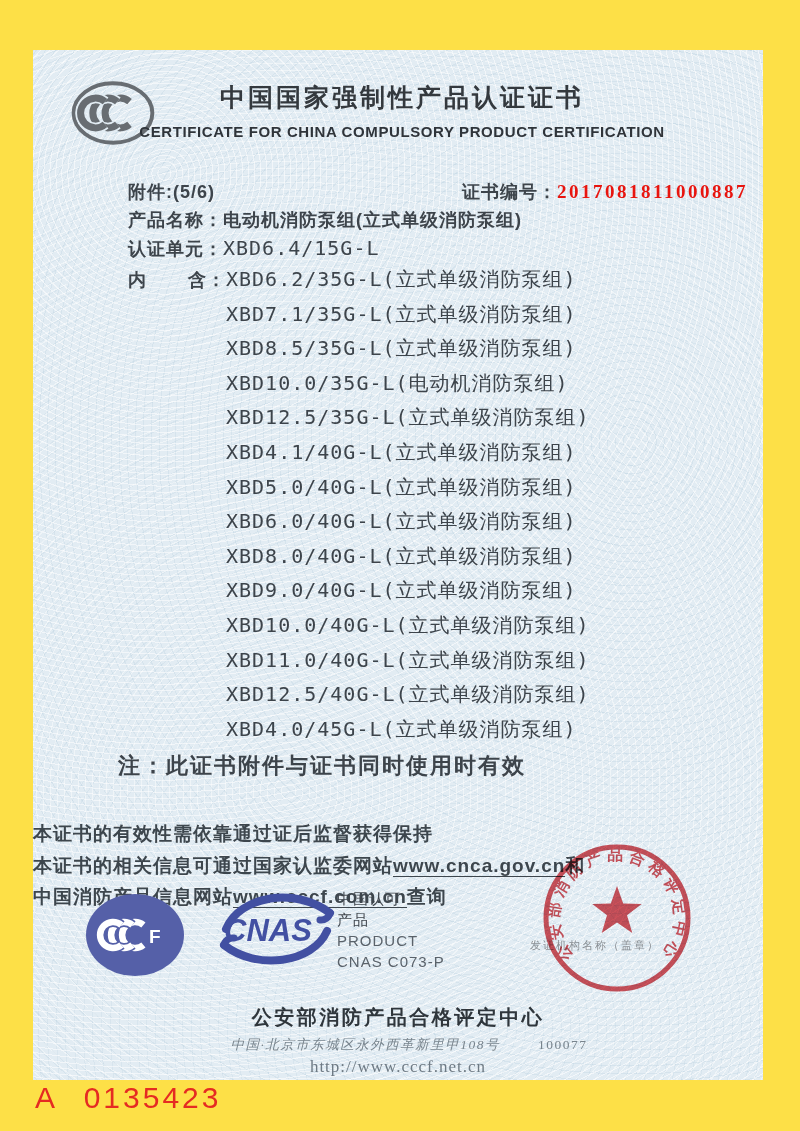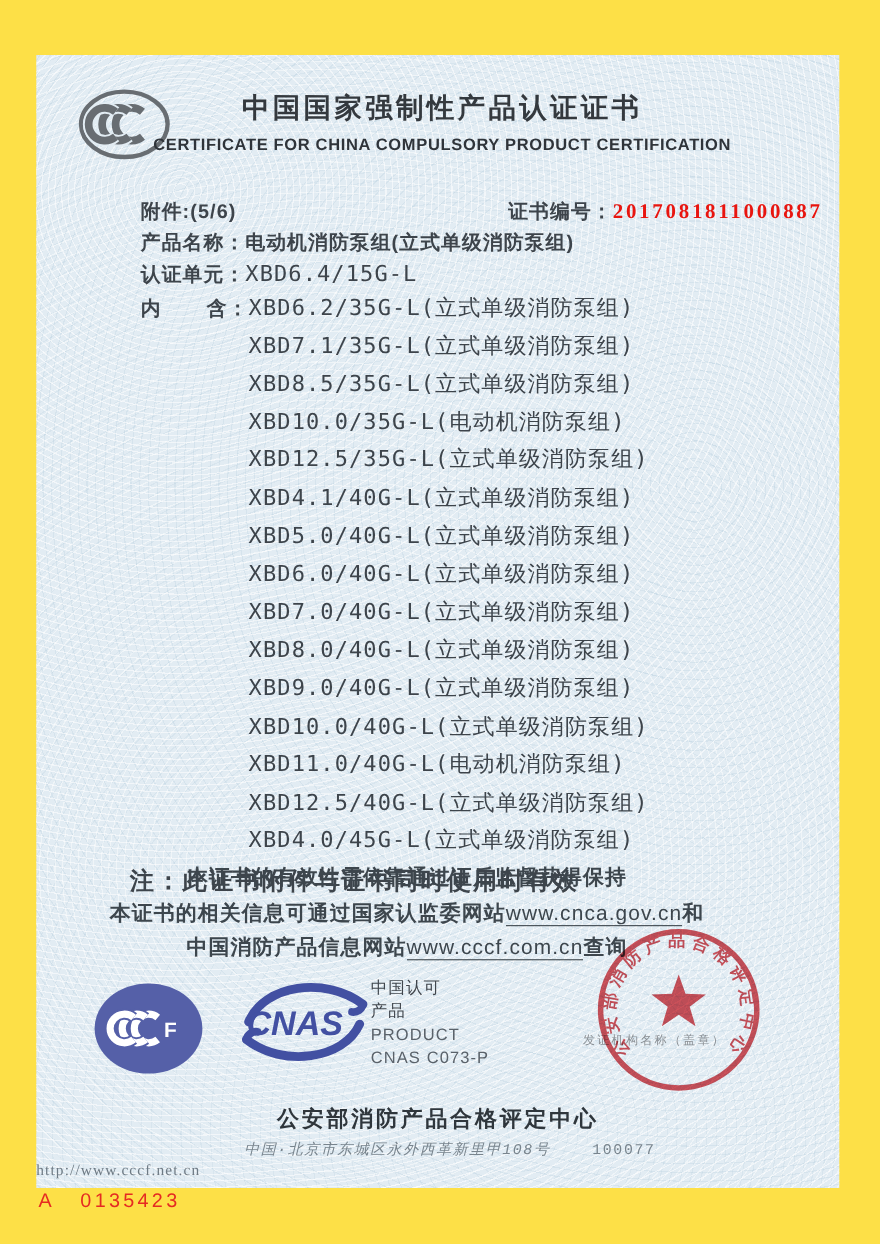--- a/index.html
+++ b/index.html
@@ -24,39 +24,39 @@
   .content{position:absolute;left:95px;top:128px;width:615px;}
   .row{font-size:18px;font-weight:600;letter-spacing:1px;height:28px;line-height:28px;white-space:nowrap;color:#3d444b;}
   .meta-row{position:relative;}
   .certno-label{position:absolute;left:334px;top:0;}
   .certno-value{font-family:"Liberation Serif",serif;font-weight:bold;font-size:19px;letter-spacing:2.5px;color:#e8150f;}
   .code{font-family:"DejaVu Sans Mono","Liberation Mono",monospace;font-weight:500;font-size:20px;letter-spacing:1px;}
   .includes-label{display:inline-flex;width:98px;justify-content:space-between;}
   .model-row{height:34.6px;line-height:34.6px;padding-left:98px;font-weight:500;white-space:nowrap;}
   .note-row{margin-left:-10px;margin-top:4px;font-size:22px;font-weight:600;letter-spacing:2px;height:32px;line-height:32px;}
   
-  .statements{position:absolute;left:0;top:733px;width:674px;text-align:center;}
+  .statements{position:absolute;left:0;top:768px;width:674px;text-align:left;}
   .statements div{font-size:19px;font-weight:600;letter-spacing:1px;color:#3d464d;line-height:31.5px;white-space:nowrap;}
-  .url{font-family:"Liberation Sans",sans-serif;font-weight:400;border-bottom:1.5px solid #3d464d;padding-bottom:0;}
+  .url{font-family:"Liberation Sans",sans-serif;font-weight:700;border-bottom:1.5px solid #3d464d;padding-bottom:0;}
   
   .cccf-logo{position:absolute;left:52px;top:843px;width:100px;height:84px;}
   .cnas-logo{position:absolute;left:185px;top:835px;width:117px;height:88px;}
   .accred{position:absolute;left:304px;top:838px;font-size:15px;line-height:21px;letter-spacing:1px;}
   .accred .cn{color:#40464d;}
   .accred .en{color:#5a626a;}
   
   .stamp{position:absolute;left:499px;top:783px;width:170px;height:170px;opacity:0.88;mix-blend-mode:multiply;z-index:3;}
   .issuer-label{position:absolute;left:497px;top:888px;width:220px;font-size:11px;letter-spacing:2px;color:#8a8f94;z-index:1;}
   
   .org-name{position:absolute;left:0;top:954px;width:730px;text-align:center;font-size:20px;font-weight:bold;letter-spacing:2.5px;color:#2f363c;}
-  .address{position:absolute;left:0;top:986px;width:752px;text-align:center;font-family:Liberation Mono, monospace;font-style:italic;font-size:13.5px;letter-spacing:1.5px;color:#78848d;}
+  .address{position:absolute;left:0;top:986px;width:752px;text-align:center;font-family:Liberation Serif, serif;font-style:italic;font-size:13.5px;letter-spacing:1.5px;color:#78848d;}
   .address .post{margin-left:38px;font-style:normal;}
-  .website{position:absolute;left:0;top:1007px;width:730px;text-align:left;font-family:"Liberation Serif",serif;font-size:14px;letter-spacing:1px;color:#6e7a84;}
+  .website{position:absolute;left:0;top:1007px;width:730px;text-align:center;font-family:"Liberation Serif",serif;font-size:17px;letter-spacing:1px;color:#6e7a84;}
   
-  .serial{position:absolute;left:35px;top:1081px;font-size:18px;color:#e52b22;letter-spacing:3px;word-spacing:16px;}
+  .serial{position:absolute;left:35px;top:1081px;font-size:30px;color:#e52b22;letter-spacing:3px;word-spacing:16px;}
 </style>
 </head>
 <body>
 
 <div class="page">
   <div class="cert">
 
     <svg class="ccc-top-logo" viewBox="0 0 100 80">
       <ellipse cx="50" cy="40" rx="45" ry="34" fill="none" stroke="#686d72" stroke-width="4.5"></ellipse>
       <path d="M 68.9 27 A 17 17 0 1 0 68.9 53" fill="none" stroke="#686d72" stroke-width="8"></path>
@@ -90,25 +90,24 @@
             <span>含：</span>
         </span><span class="code">XBD6.2/35G-L(立式单级消防泵组)</span>
       </div>
       <div class="row model-row code">XBD7.1/35G-L(立式单级消防泵组)</div>
       <div class="row model-row code">XBD8.5/35G-L(立式单级消防泵组)</div>
       <div class="row model-row code">XBD10.0/35G-L(电动机消防泵组)</div>
       <div class="row model-row code">XBD12.5/35G-L(立式单级消防泵组)</div>
       <div class="row model-row code">XBD4.1/40G-L(立式单级消防泵组)</div>
       <div class="row model-row code">XBD5.0/40G-L(立式单级消防泵组)</div>
       <div class="row model-row code">XBD6.0/40G-L(立式单级消防泵组)</div>
-      <div class="row model-row code">XBD7.0/40G-L(立式单级消防泵组)</div>
       <div class="row model-row code">XBD8.0/40G-L(立式单级消防泵组)</div>
       <div class="row model-row code">XBD9.0/40G-L(立式单级消防泵组)</div>
       <div class="row model-row code">XBD10.0/40G-L(立式单级消防泵组)</div>
-      <div class="row model-row code">XBD11.0/40G-L(电动机消防泵组)</div>
+      <div class="row model-row code">XBD11.0/40G-L(立式单级消防泵组)</div>
       <div class="row model-row code">XBD12.5/40G-L(立式单级消防泵组)</div>
       <div class="row model-row code">XBD4.0/45G-L(立式单级消防泵组)</div>
       <div class="note-row">注：此证书附件与证书同时使用时有效</div>
     </div>
 
     <div class="statements">
       <div>本证书的有效性需依靠通过证后监督获得保持</div>
       <div>
         <span>本证书的相关信息可通过国家认监委网站</span><span class="url">www.cnca.gov.cn</span><span>和</span>
       </div>

